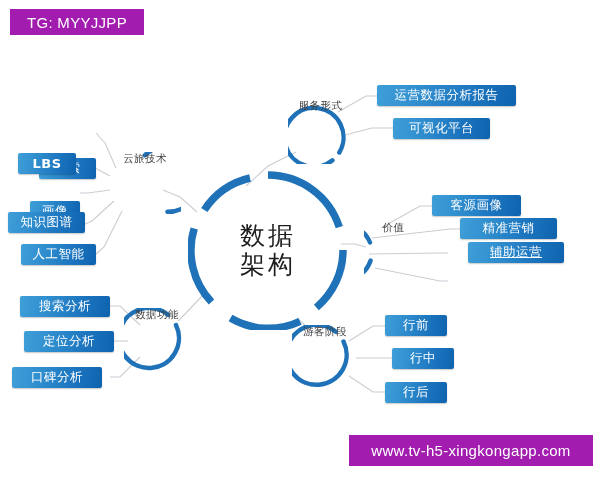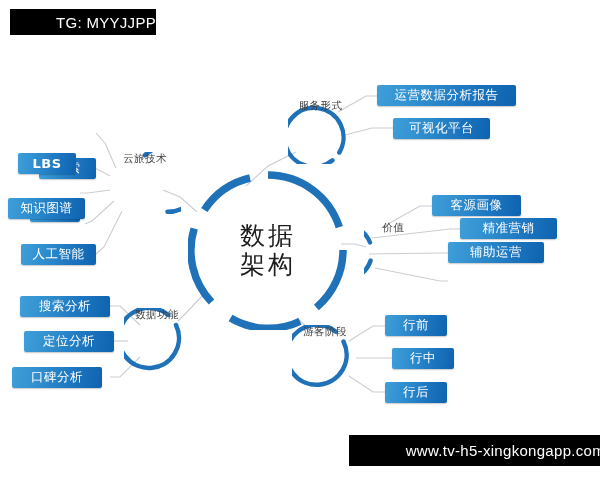--- a/index.html
+++ b/index.html
@@ -21,28 +21,27 @@
     position: absolute;
     left: 0;
     top: 0;
     width: 600px;
     height: 480px;
     pointer-events: none;
   }
   
   .watermark {
     position: absolute;
-    background: #000000;
+    background: #a21caf;
     color: #ffffff;
     font-family: "Liberation Sans", sans-serif;
     display: flex;
     align-items: center;
-    justify-content: flex-end;
+    justify-content: center;
     letter-spacing: 0.3px;
-    padding-left: 12px;
   }
   #wm-top {
     left: 10px;
     top: 9px;
     width: 134px;
     height: 26px;
     font-size: 15px;
   }
   #wm-bottom {
     left: 349px;
@@ -203,41 +202,41 @@
 
   <div class="chip" style="left:39px; top:122px; width:57px;margin-top:36px;">
     <span>搜索</span>
   </div>
   <div class="chip lat" style="left:18px; top:153px; width:58px;font-weight:bold;">
     <span>LBS</span>
   </div>
   <div class="chip" style="left:30px; top:183px; width:50px;margin-top:18px;">
     <span>画像</span>
   </div>
-  <div class="chip" style="left:8px; top:198px; width:77px;">
+  <div class="chip" style="left:8px; top:212px; width:77px;">
     <span>知识图谱</span>
   </div>
   <div class="chip" style="left:21px; top:244px; width:75px;">
     <span>人工智能</span>
   </div>
 
   <div class="chip" style="left:377px; top:85px; width:139px;">
     <span>运营数据分析报告</span>
   </div>
   <div class="chip" style="left:393px; top:118px; width:97px;">
     <span>可视化平台</span>
   </div>
 
   <div class="chip" style="left:432px; top:195px; width:89px;">
     <span>客源画像</span>
   </div>
   <div class="chip" style="left:460px; top:218px; width:97px;">
     <span>精准营销</span>
   </div>
-  <div class="chip" style="left:448px; top:242px; width:96px;">
+  <div class="chip" style="left:468px; top:242px; width:96px;text-decoration:underline;">
     <span>辅助运营</span>
   </div>
 
   <div class="chip" style="left:385px; top:315px; width:62px;">
     <span>行前</span>
   </div>
   <div class="chip" style="left:392px; top:348px; width:62px;">
     <span>行中</span>
   </div>
   <div class="chip" style="left:385px; top:382px; width:62px;">

